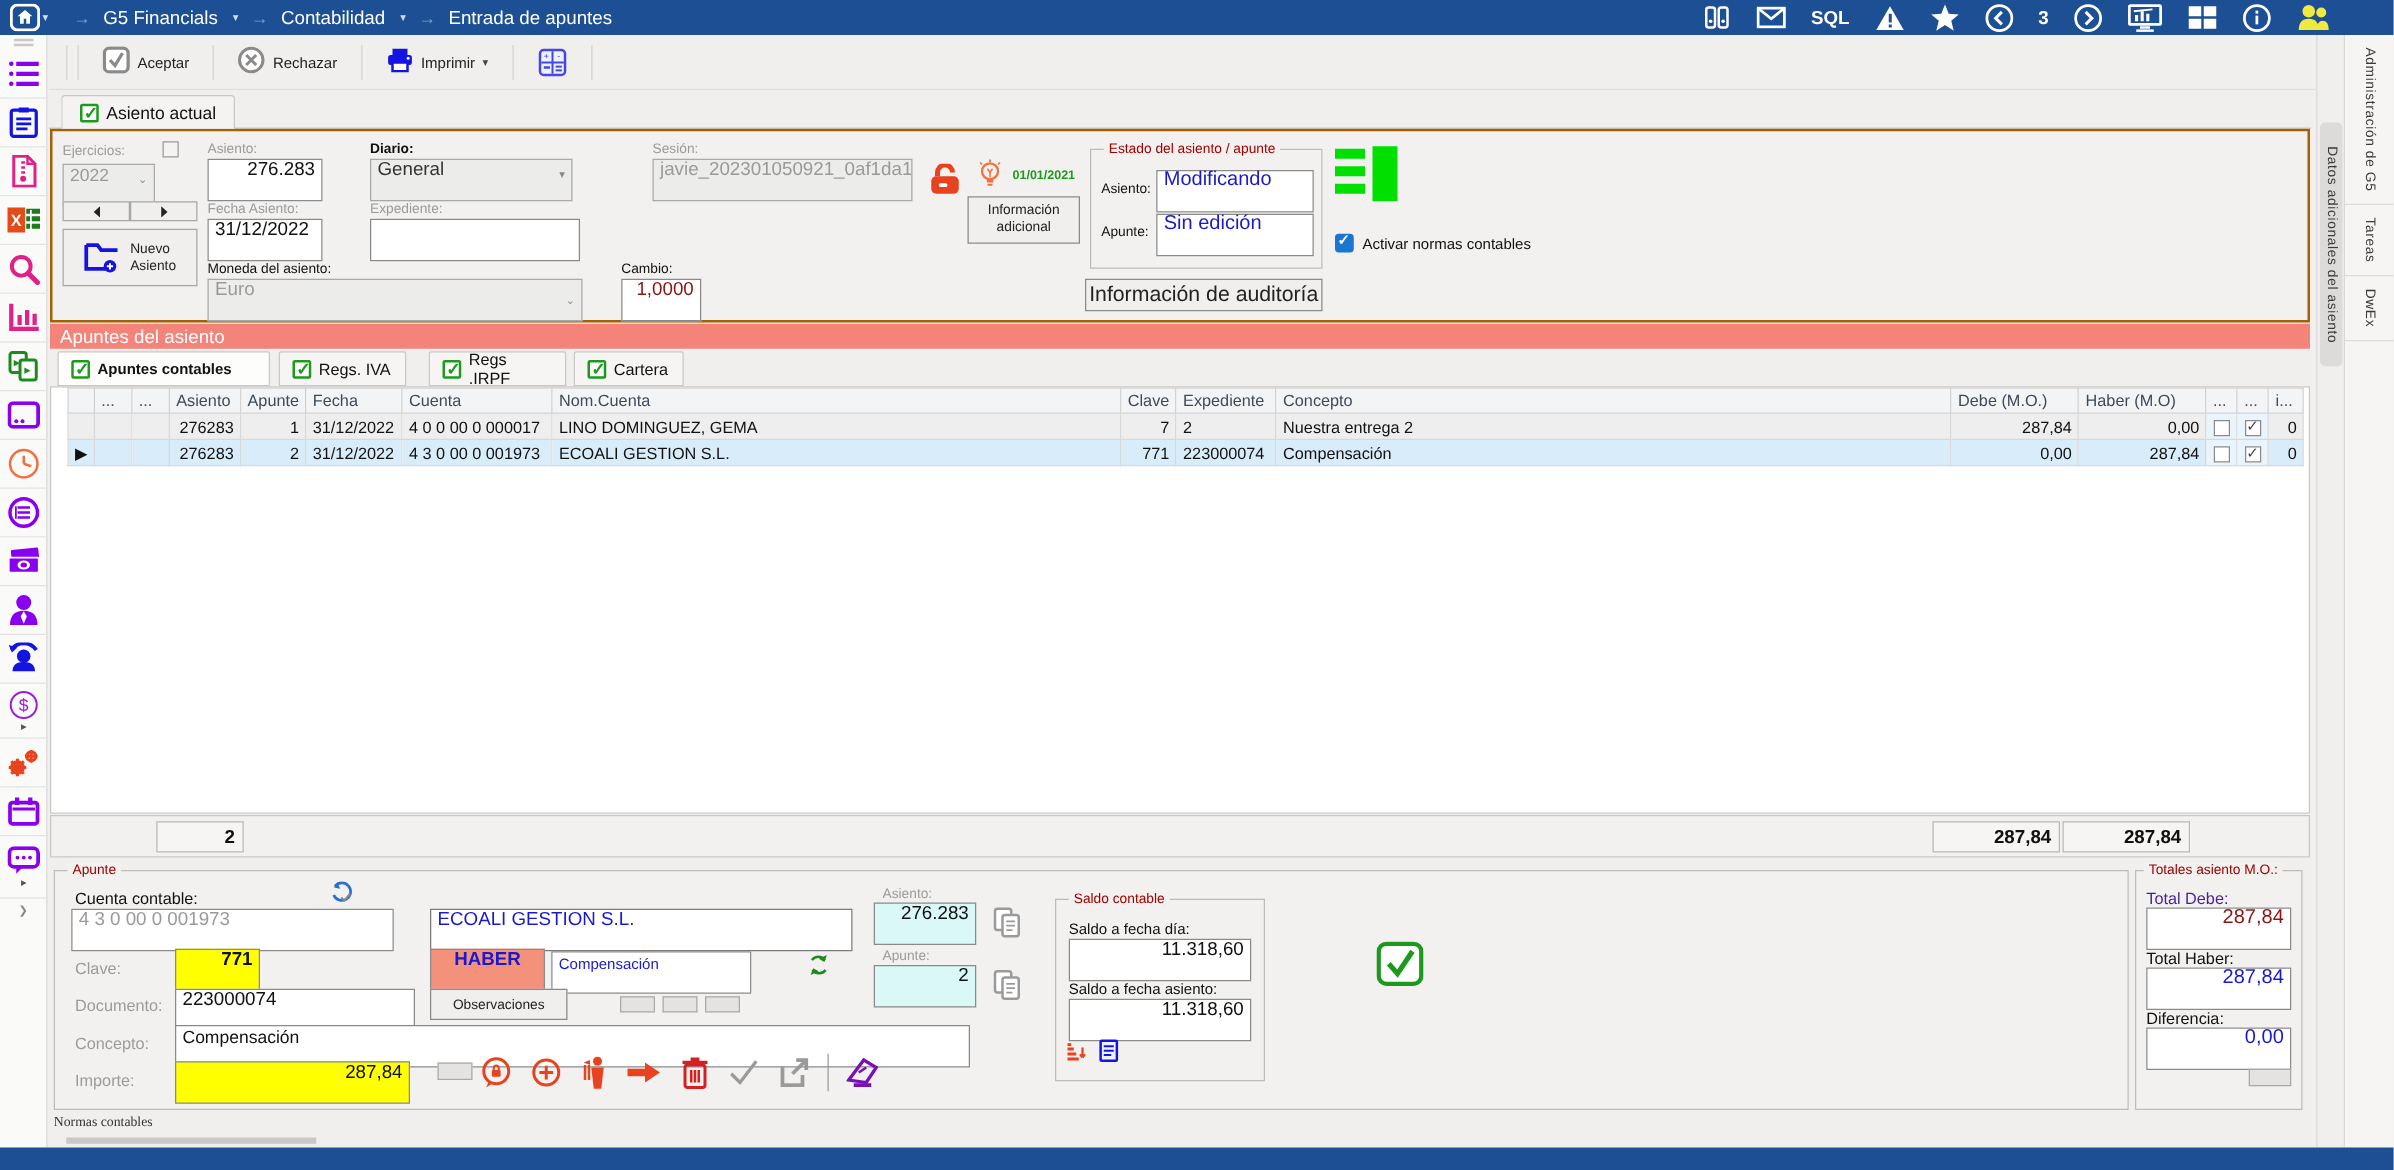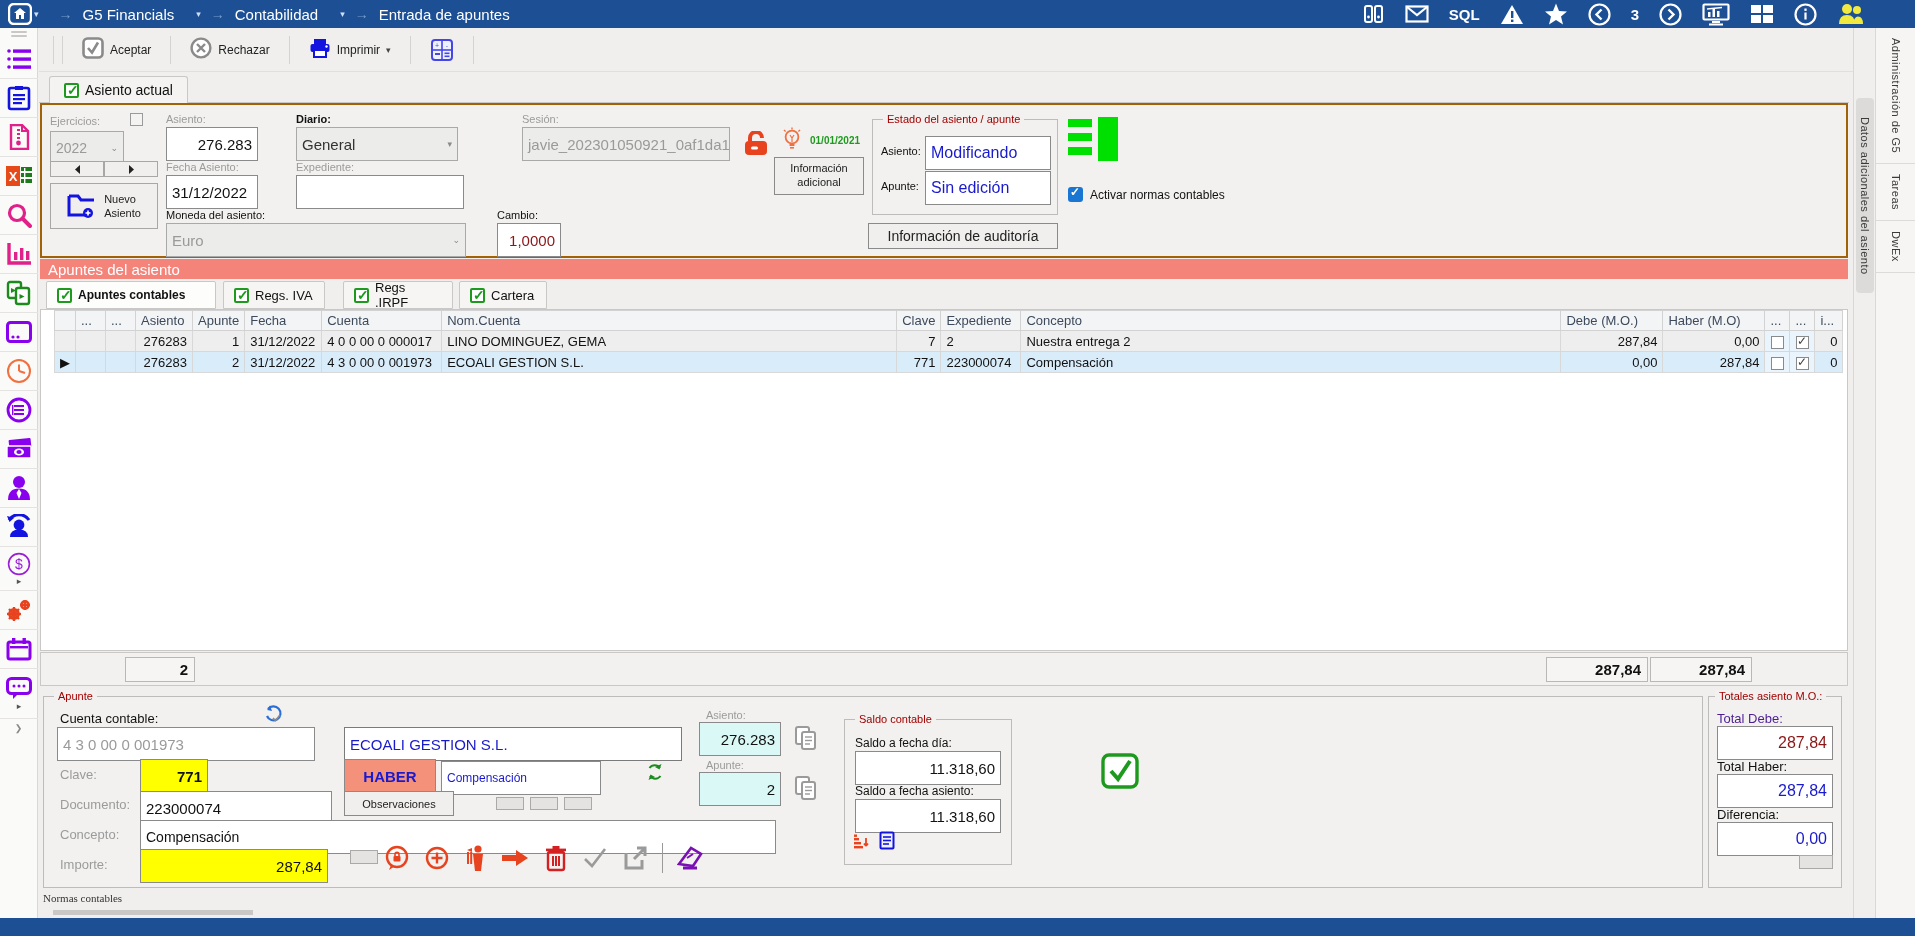--- a/index.html
+++ b/index.html
@@ -4,21 +4,21 @@
 <style>
   * { margin:0; padding:0; box-sizing:border-box; }
   html,body { width:1915px; height:936px; overflow:hidden;
     font-family:"Liberation Sans", sans-serif; background:#f0efed; }
   .abs { position:absolute; }
   #stage { position:relative; width:1915px; height:936px; background:#f0efed; }
 
   
   #topbar { position:absolute; left:0; top:0; width:1915px; height:28px; background:#1d4f94; color:#fff;
     display:flex; align-items:center; }
-  .crumb { color:#fff; font-size:15px; display:flex; align-items:center; gap:22px; }
+  .crumb { color:#fff; font-size:15px; display:flex; align-items:center; gap:12px; }
   .crumb .dd { font-size:9px; color:#cfe0f5; }
   .crumb-arrow { color:#7d9fc9; font-size:14px; margin:0 10px; }
   #topbar-icons { position:absolute; right:50px; top:0; height:28px; display:flex; align-items:center; gap:20px; }
   .tico { display:flex; align-items:center; justify-content:center; height:24px; }
   .tico svg { display:block; }
   .tlabel { font-size:15px; font-weight:bold; color:#fff; }
 
   
   #bottombar { position:absolute; left:0; top:918px; width:1915px; height:18px; background:#1d4f94; }
 
@@ -54,21 +54,21 @@
   #maintab-line { position:absolute; left:0; top:74px; width:1810px; height:1px; background:#c9c8c6; }
 
   
   .gchk { width:15px; height:15px; border:2px solid #1d9a1d; border-radius:2px; background:#fff; position:relative; flex:0 0 auto;}
   .gchk::after { content:"✓"; position:absolute; left:1px; top:-3px; font-size:14px; font-weight:bold; color:#1d9a1d; }
 
   
   #formpanel { position:absolute; left:1px; top:75px; width:1808px; height:155px; background:#f2f1ef; border:2px solid #a16207; }
   .lbl { font-size:11px; color:#9b9b9b; }
   .lblk { font-size:11px; color:#111; }
-  .inp { background:#fff; border:1px solid #8a8a8a; font-size:15px; color:#111; display:flex; align-items:center; padding:16px 5px; }
+  .inp { background:#fff; border:1px solid #8a8a8a; font-size:15px; color:#111; display:flex; align-items:flex-end; padding:16px 5px; }
   .inp.dis { background:#ececea; color:#9a9a9a; border-color:#a9a9a7; }
   .inp .dd2 { margin-left:auto; color:#8a8a8a; font-size:9px; }
   .r { justify-content:flex-end; }
   .btn { background:#f0efed; border:1px solid #a8a7a5; font-size:11px; color:#222; display:flex; align-items:center; justify-content:center; text-align:center; }
   .grp { position:absolute; border:1px solid #bdbcba; }
   .grp-legend { position:absolute; top:-7px; left:10px; background:#f2f1ef; padding:0 4px; font-size:11px; color:#a00000; }
 
   
   #salmon { position:absolute; left:1px; top:231px; width:1808px; height:20px; background:#f4837a; color:#fff;
     font-size:15px; display:flex; align-items:center; padding-left:8px; }
@@ -531,21 +531,21 @@
       <span class="abs" style="left:768px;top:30px;font-size:10px;color:#1d9a1d;font-weight:bold">01/01/2021</span>
       <button class="abs btn" style="left:732px;top:52px;width:90px;height:38px;line-height:1.25;border-color:#8a8a8a">Información adicional</button>
 
       <div class="grp" style="left:830px;top:14px;width:186px;height:96px">
         <span class="grp-legend">Estado del asiento / apunte</span>
         <span class="abs lblk" style="left:8px;top:25px">Asiento:</span>
         <div class="abs inp blue-txt" style="left:52px;top:16px;width:126px;height:27px;font-size:16px">Modificando</div>
         <span class="abs lblk" style="left:8px;top:60px">Apunte:</span>
         <div class="abs inp blue-txt" style="left:52px;top:51px;width:126px;height:27px;font-size:16px">Sin edición</div>
       </div>
-      <button class="abs btn" style="left:826px;top:118px;width:190px;height:26px;font-size:14px;border-color:#8a8a8a">Información de auditoría</button>
+      <button class="abs btn" style="left:826px;top:118px;width:190px;height:26px;font-size:17px;border-color:#8a8a8a">Información de auditoría</button>
 
       <div class="abs" style="left:1026px;top:12px;width:56px;height:48px">
         <div class="abs" style="left:0;top:2px;width:24px;height:8px;background:#00e000"></div>
         <div class="abs" style="left:0;top:16px;width:24px;height:8px;background:#00e000"></div>
         <div class="abs" style="left:0;top:30px;width:24px;height:8px;background:#00e000"></div>
         <div class="abs" style="left:30px;top:0;width:20px;height:44px;background:#00e000"></div>
       </div>
       <div class="abs" style="left:1026px;top:82px;display:flex;align-items:center;gap:7px">
         <span class="bluechk"></span>
         <span style="font-size:12px;color:#111">Activar normas contables</span>

